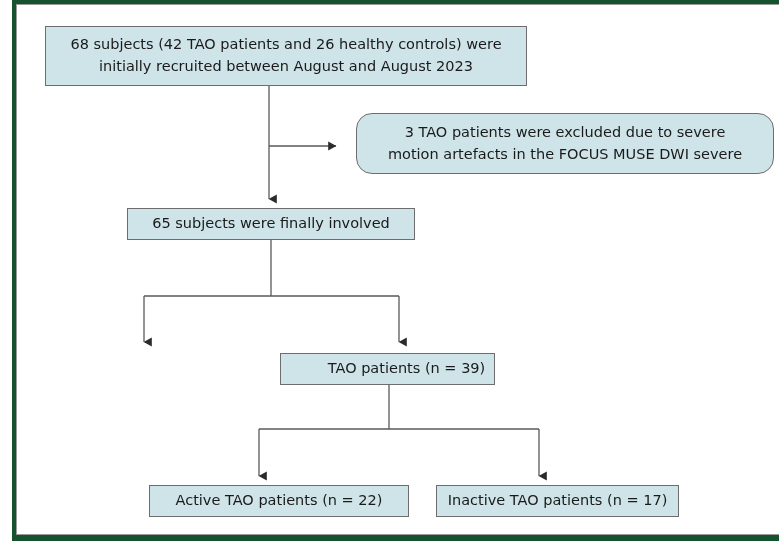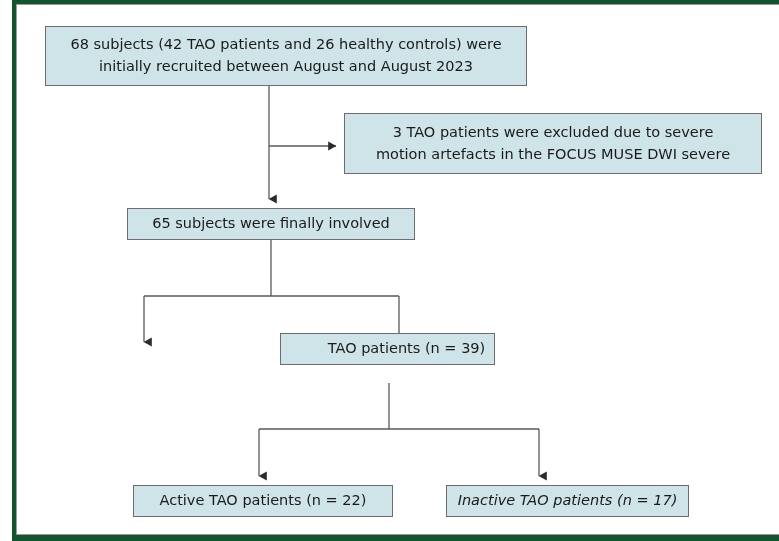--- a/index.html
+++ b/index.html
@@ -49,26 +49,26 @@
     font-size: 14.5px;
     line-height: 1.5;
     padding: 2px 8px;
   }
   .node span {
     display: block;
     width: 100%;
   }
   
   #node-recruited   { left: 33px;  top: 26px;  width: 482px; height: 60px; }
-  #node-excluded    { left: 332px; top: 113px; width: 418px; height: 61px; }
+  #node-excluded    { left: 344px; top: 113px; width: 418px; height: 61px; border-radius: 16px; }
   #node-involved    { left: 115px; top: 208px; width: 288px; height: 32px; }
   #node-healthy     { left: 27px;  top: 351px; width: 210px; height: 32px; }
-  #node-tao         { left: 268px; top: 333px; width: 215px; height: 32px; padding-left: 46px; }
-  #node-active      { left: 121px; top: 485px; width: 260px; height: 32px; }
-  #node-inactive    { left: 434px; top: 485px; width: 243px; height: 32px; font-style: italic; }
+  #node-tao         { left: 268px; top: 353px; width: 215px; height: 32px; padding-left: 46px; }
+  #node-active      { left: 137px; top: 485px; width: 260px; height: 32px; }
+  #node-inactive    { left: 424px; top: 485px; width: 243px; height: 32px; }
 </style>
 </head>
 <body>
 
 <div id="figure">
 
   <div id="frame"></div>
 
   <svg id="svg-layer" viewBox="0 0 779 541" xmlns="http://www.w3.org/2000/svg">
     <defs>

